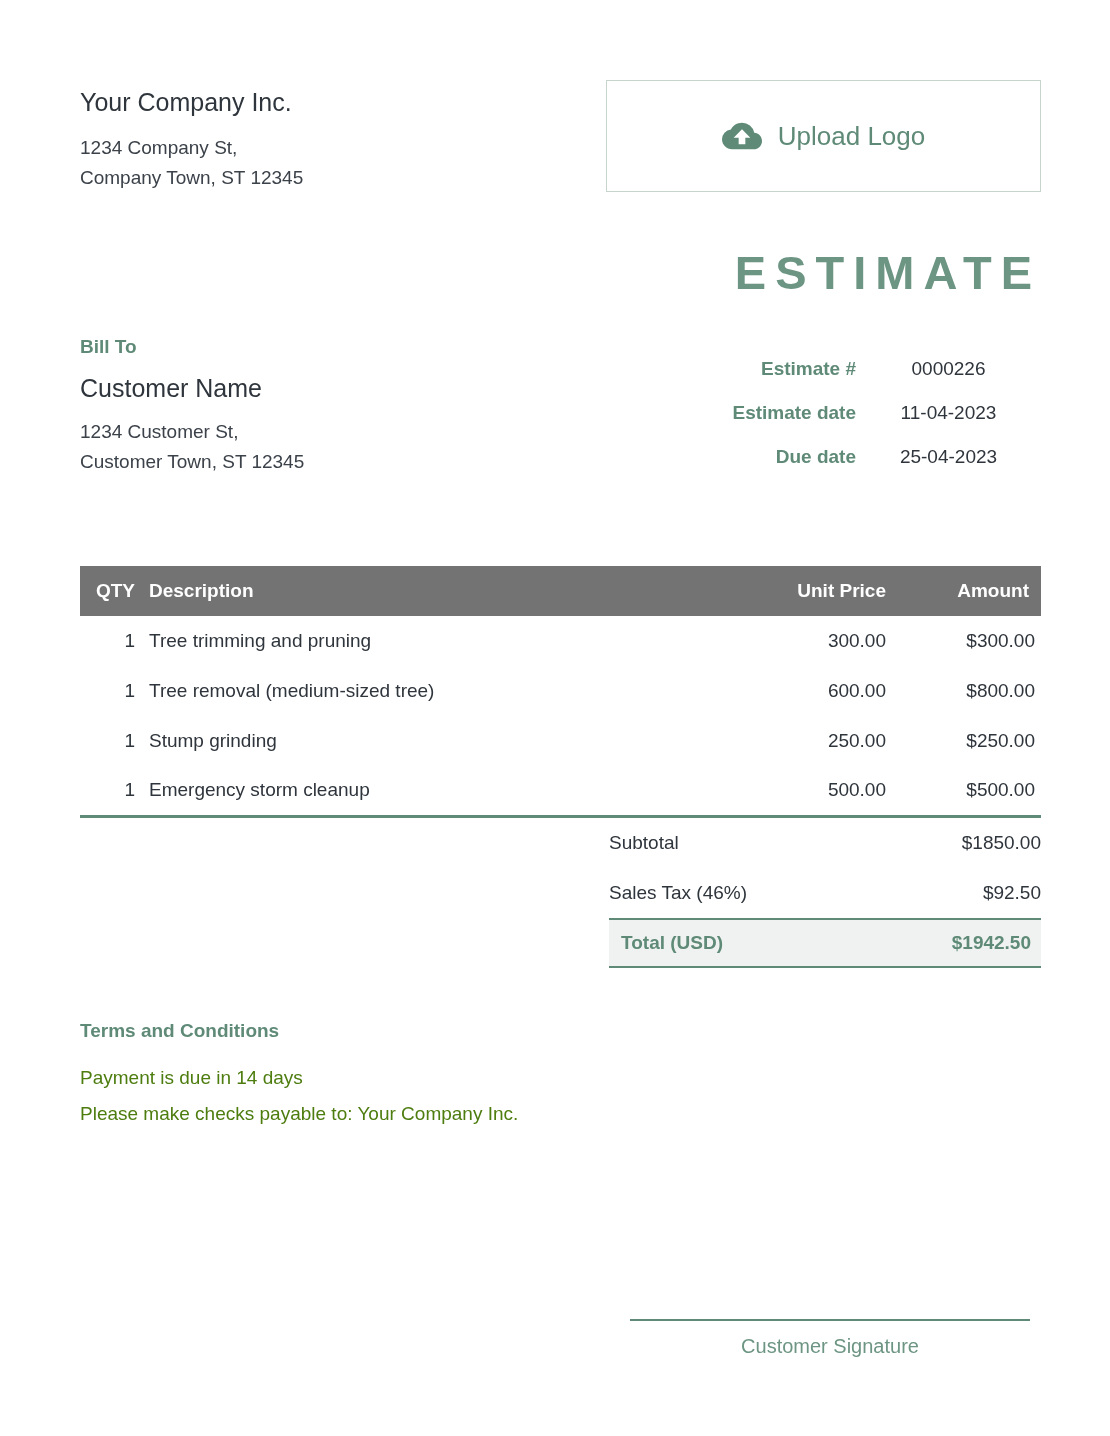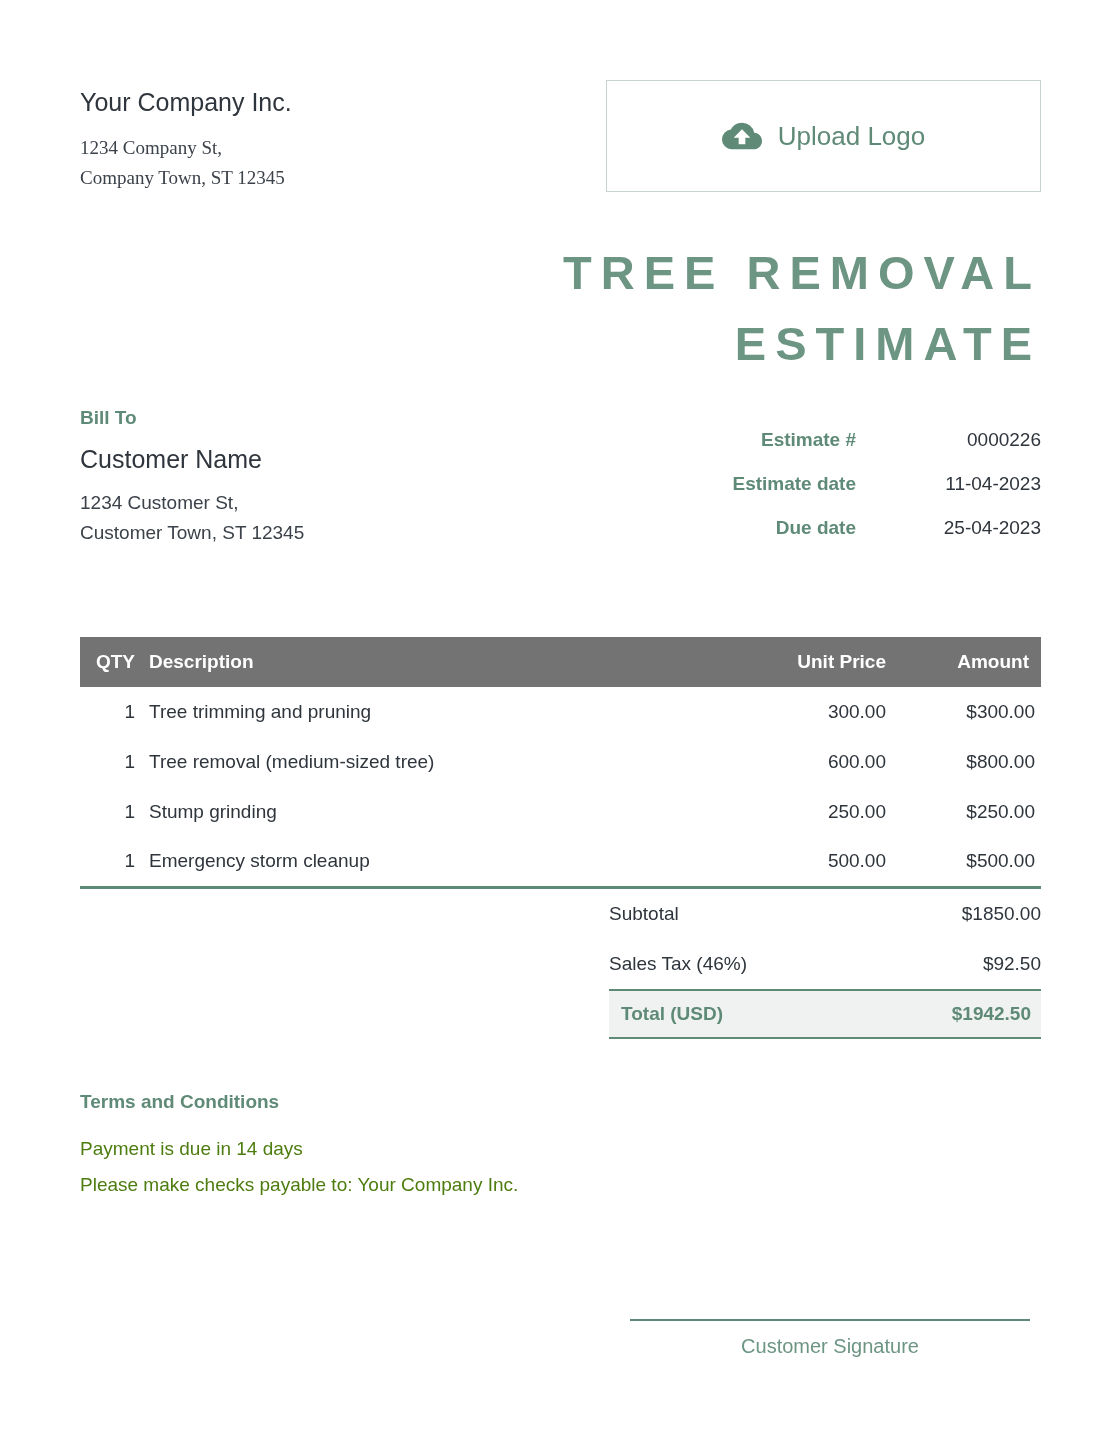--- a/index.html
+++ b/index.html
@@ -27,21 +27,20 @@
   .company-name {
     font-size: 25px;
     font-weight: 400;
     color: #2f353c;
     margin-bottom: 16px;
   }
   .company-address {
     font-size: 19px;
     line-height: 30px;
     color: #3c424a;
-    font-family: Liberation Serif, serif;
   }
   .upload-logo-btn {
     width: 435px;
     height: 112px;
     border: 1.5px solid #c7d4cd;
     border-radius: 0;
     background: #ffffff;
     display: flex;
     align-items: center;
     justify-content: center;
@@ -101,21 +100,21 @@
   .meta-label {
     font-size: 19px;
     font-weight: 700;
     color: #5e8a77;
     text-align: right;
   }
   .meta-value {
     width: 185px;
     font-size: 19px;
     color: #2f353c;
-    text-align: right;
+    text-align: center;
   }
 
   
   .items-table {
     margin-top: 76px;
     width: 100%;
     border-collapse: collapse;
   }
   .items-table thead th {
     background: #737373;
@@ -211,21 +210,20 @@
       <span class="cloud-icon">
         <svg viewBox="0 0 24 24" width="40" height="40" fill="#5e8a77">
           <path d="M19.35 10.04A7.49 7.49 0 0 0 12 4C9.11 4 6.6 5.64 5.35 8.04A5.994 5.994 0 0 0 0 14c0 3.31 2.69 6 6 6h13c2.76 0 5-2.24 5-5 0-2.64-2.05-4.78-4.65-4.96zM14 13v4h-4v-4H7l5-5 5 5h-3z"></path>
         </svg>
       </span>
       <span class="upload-label">Upload Logo</span>
     </button>
   </div>
 
   <div class="doc-title">
-    <div>TREE REMOVAL</div>
     <div>ESTIMATE</div>
   </div>
 
   <div class="meta-section">
     <div class="bill-to-block">
       <div class="bill-to-heading">Bill To</div>
       <div class="customer-name">Customer Name</div>
       <div class="customer-address">
         <div>1234 Customer St,</div>
         <div>Customer Town, ST 12345</div>

